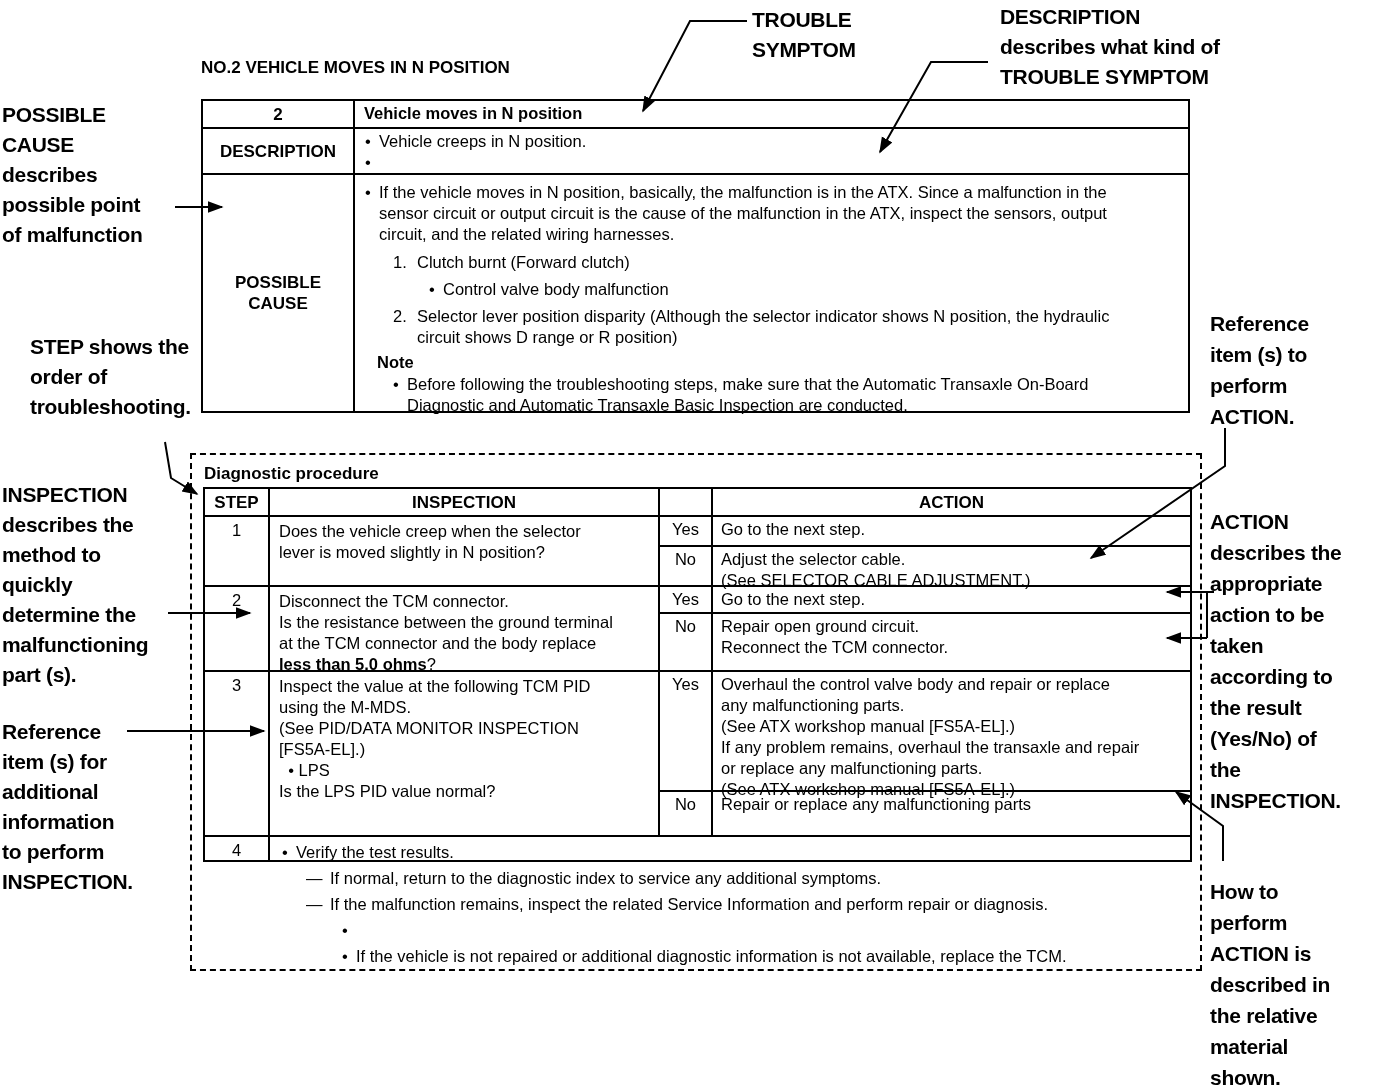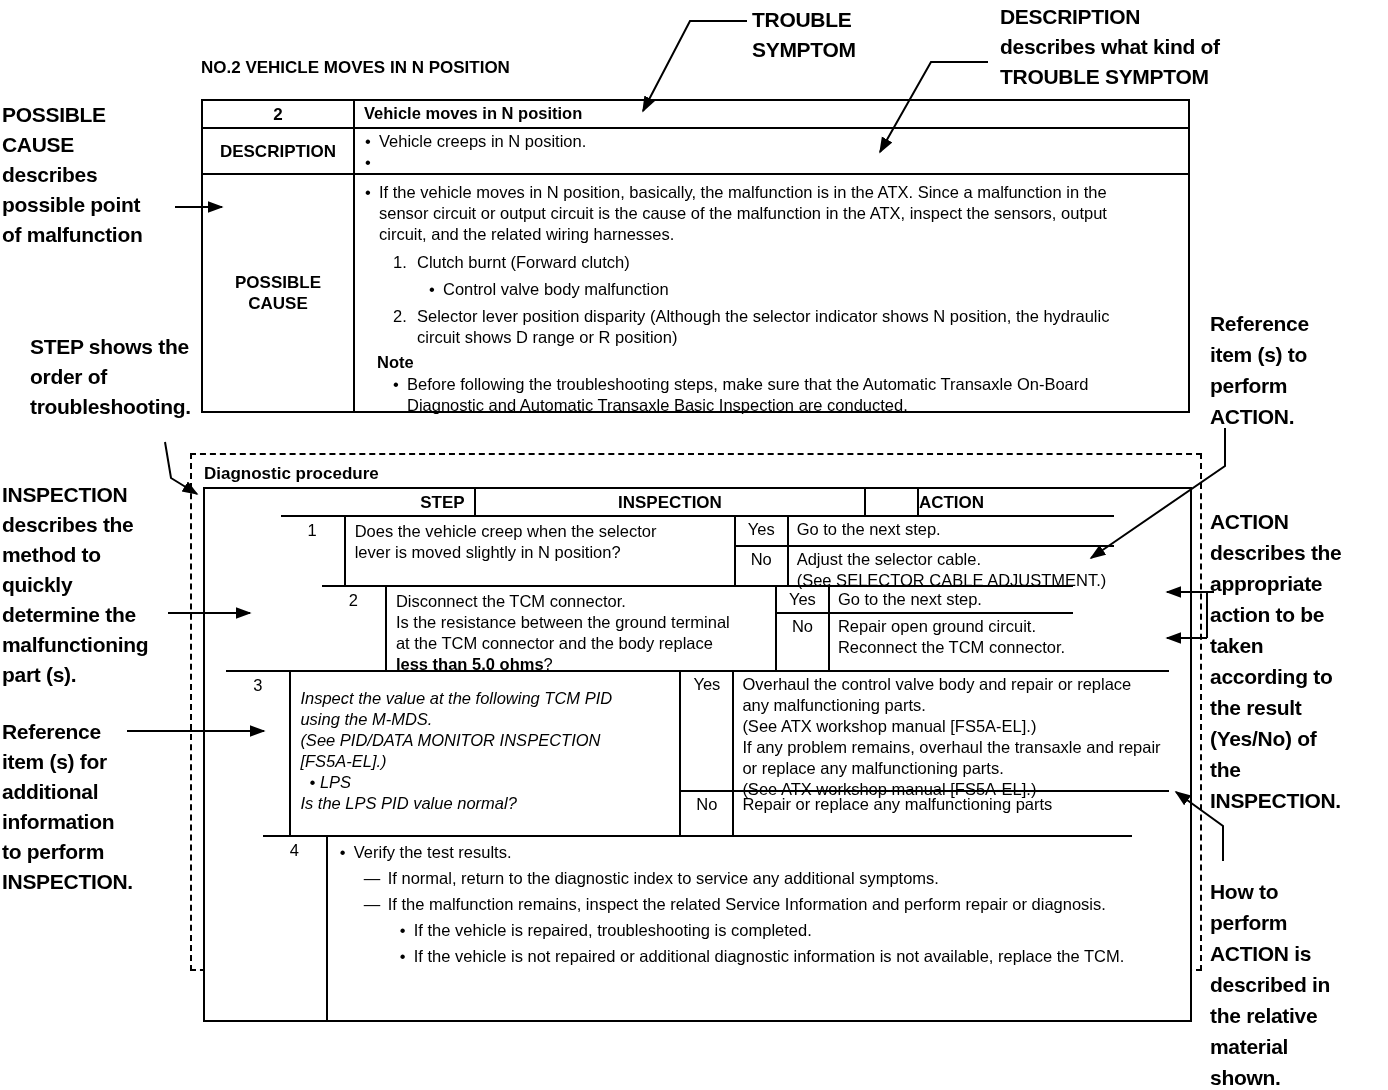--- a/index.html
+++ b/index.html
@@ -83,21 +83,21 @@
           <div class="txt">Before following the troubleshooting steps, make sure that the Automatic Transaxle On-Board
 Diagnostic and Automatic Transaxle Basic Inspection are conducted.</div>
         </div>
     </div>
   </div>
 </div>
 
 <div class="dashedbox" style="left:190px;top:453px;width:1012px;height:518px;"></div>
 <div class="abs b fsh" style="left:204px;top:463px;">Diagnostic procedure</div>
 
-<div class="tbl fs" style="left:203px;top:487px;width:989px;height:535px;align-items:center;">
+<div class="tbl fs" style="left:203px;top:487px;width:989px;height:375px;">
 
   <div class="trow b" style="height:26px;">
     <div class="cell br cc fsh" style="width:65px;">STEP</div>
     <div class="cell br cc fsh" style="width:390px;">INSPECTION</div>
     <div class="cell br" style="width:53px;"></div>
     <div class="cell cc fsh" style="flex:1;">ACTION</div>
   </div>
 
   <div class="trow bt" style="height:70px;">
     <div class="cell br ct" style="width:65px;">1</div>
@@ -130,21 +130,21 @@
       <div class="trow bt" style="flex:1;">
         <div class="cell br ct" style="width:53px;padding-top:2px;">No</div>
         <div class="cell txt" style="flex:1;padding:2px 8px 16px 8px;">Repair open ground circuit.
 Reconnect the TCM connector.</div>
       </div>
     </div>
   </div>
 
   <div class="trow bt" style="height:165px;">
     <div class="cell br ct" style="width:65px;">3</div>
-    <div class="cell br txt" style="width:390px;padding:16px 8px 0 9px;font-style:italic;">Inspect the value at the following TCM PID
+    <div class="cell br txt" style="width:390px;padding:4px 8px 0 9px;">Inspect the value at the following TCM PID
 using the M-MDS.
 (See PID/DATA MONITOR INSPECTION
 [FS5A-EL].)
   • LPS
 Is the LPS PID value normal?</div>
     <div class="cell" style="flex:1;display:flex;flex-direction:column;">
       <div class="trow" style="height:118px;">
         <div class="cell br ct" style="width:53px;padding-top:2px;">Yes</div>
         <div class="cell txt" style="flex:1;padding:2px 8px 0 8px;">Overhaul the control valve body and repair or replace
 any malfunctioning parts.
@@ -170,21 +170,20 @@
       <div class="li" style="margin:5px 0 0 24px;">
           <span class="mk" style="width:24px;">—</span>
           <div class="txt">If normal, return to the diagnostic index to service any additional symptoms.</div>
         </div>
       <div class="li" style="margin:5px 0 0 24px;">
           <span class="mk" style="width:24px;">—</span>
           <div class="txt">If the malfunction remains, inspect the related Service Information and perform repair or diagnosis.</div>
         </div>
       <div class="li" style="margin:5px 0 0 60px;">
           <span class="mk" style="width:14px;">•</span>
-          <div class="txt">If the vehicle is repaired, troubleshooting is completed.</div>
         </div>
       <div class="li" style="margin:5px 0 0 60px;">
           <span class="mk" style="width:14px;">•</span>
           <div class="txt">If the vehicle is not repaired or additional diagnostic information is not available, replace the TCM.</div>
         </div>
     </div>
   </div>
 </div>
 
 <div class="annot" style="left:752px;top:5px;">TROUBLE

